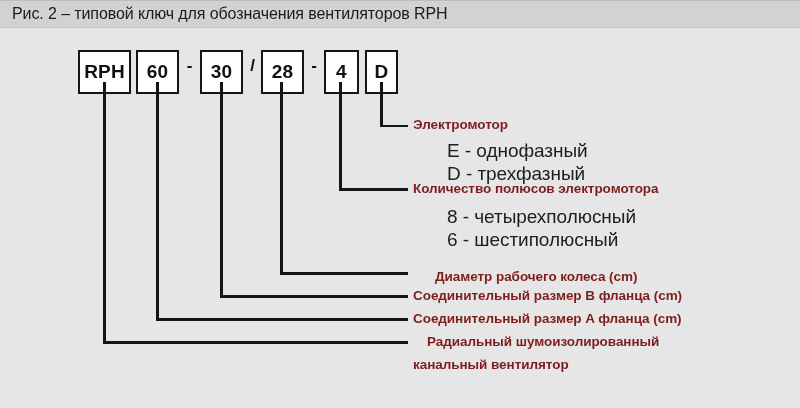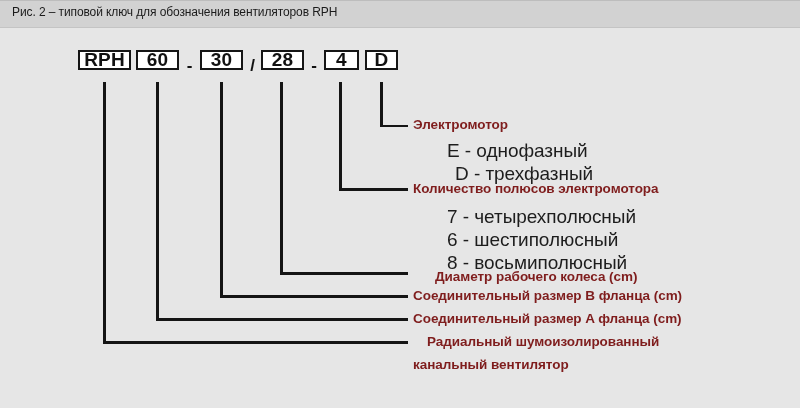--- a/index.html
+++ b/index.html
@@ -23,30 +23,30 @@
     height: 28px;
     background: #d2d2d2;
     border-top: 1px solid #bdbdbd;
     border-bottom: 1px solid #c4c4c4;
     box-sizing: border-box;
   }
   #header-title {
     position: absolute;
     left: 12px;
     top: 5px;
-    font-size: 12px;
+    font-size: 16px;
     color: #1b1b1b;
     letter-spacing: -0.1px;
     white-space: nowrap;
   }
   
   .code-box {
     position: absolute;
     top: 50px;
-    height: 20px;
+    height: 44px;
     border: 2.5px solid #151515;
     background: #ffffff;
     box-sizing: border-box;
     font-size: 19px;
     font-weight: bold;
     color: #111111;
     display: flex;
     align-items: center;
     justify-content: center;
     letter-spacing: 0.2px;
@@ -132,26 +132,25 @@
   <div class="hline" style="left:220px; top:295px; width:188px;"></div>
 
   <div class="vline" style="left:156px; top:82px;  height:238px;"></div>
   <div class="hline" style="left:156px; top:318px; width:252px;"></div>
 
   <div class="vline" style="left:103px; top:82px;  height:261px;"></div>
   <div class="hline" style="left:103px; top:341px; width:305px;"></div>
 
   <div class="legend-main" style="top:117px;">Электромотор</div>
   <div class="legend-sub" style="top:140px;">E - однофазный</div>
-  <div class="legend-sub" style="top:163px;margin-left:8px;">D - трехфазный</div>
+  <div class="legend-sub" style="top:163px;">D - трехфазный</div>
 
   <div class="legend-main" style="top:181px;">Количество полюсов электромотора</div>
-  <div class="legend-sub" style="top:206px;">7 - четырехполюсный</div>
+  <div class="legend-sub" style="top:206px;">8 - четырехполюсный</div>
   <div class="legend-sub" style="top:229px;">6 - шестиполюсный</div>
-  <div class="legend-sub" style="top:252px;">8 - восьмиполюсный</div>
 
   <div class="legend-main" style="top:269px;margin-left:22px;">Диаметр рабочего колеса (cm)</div>
 
   <div class="legend-main" style="top:288px;">Соединительный размер B фланца (cm)</div>
 
   <div class="legend-main" style="top:311px;">Соединительный размер A фланца (cm)</div>
 
   <div class="legend-main" style="top:334px;margin-left:14px;">Радиальный шумоизолированный</div>
   <div class="legend-main" style="top:357px;">канальный вентилятор</div>
 

